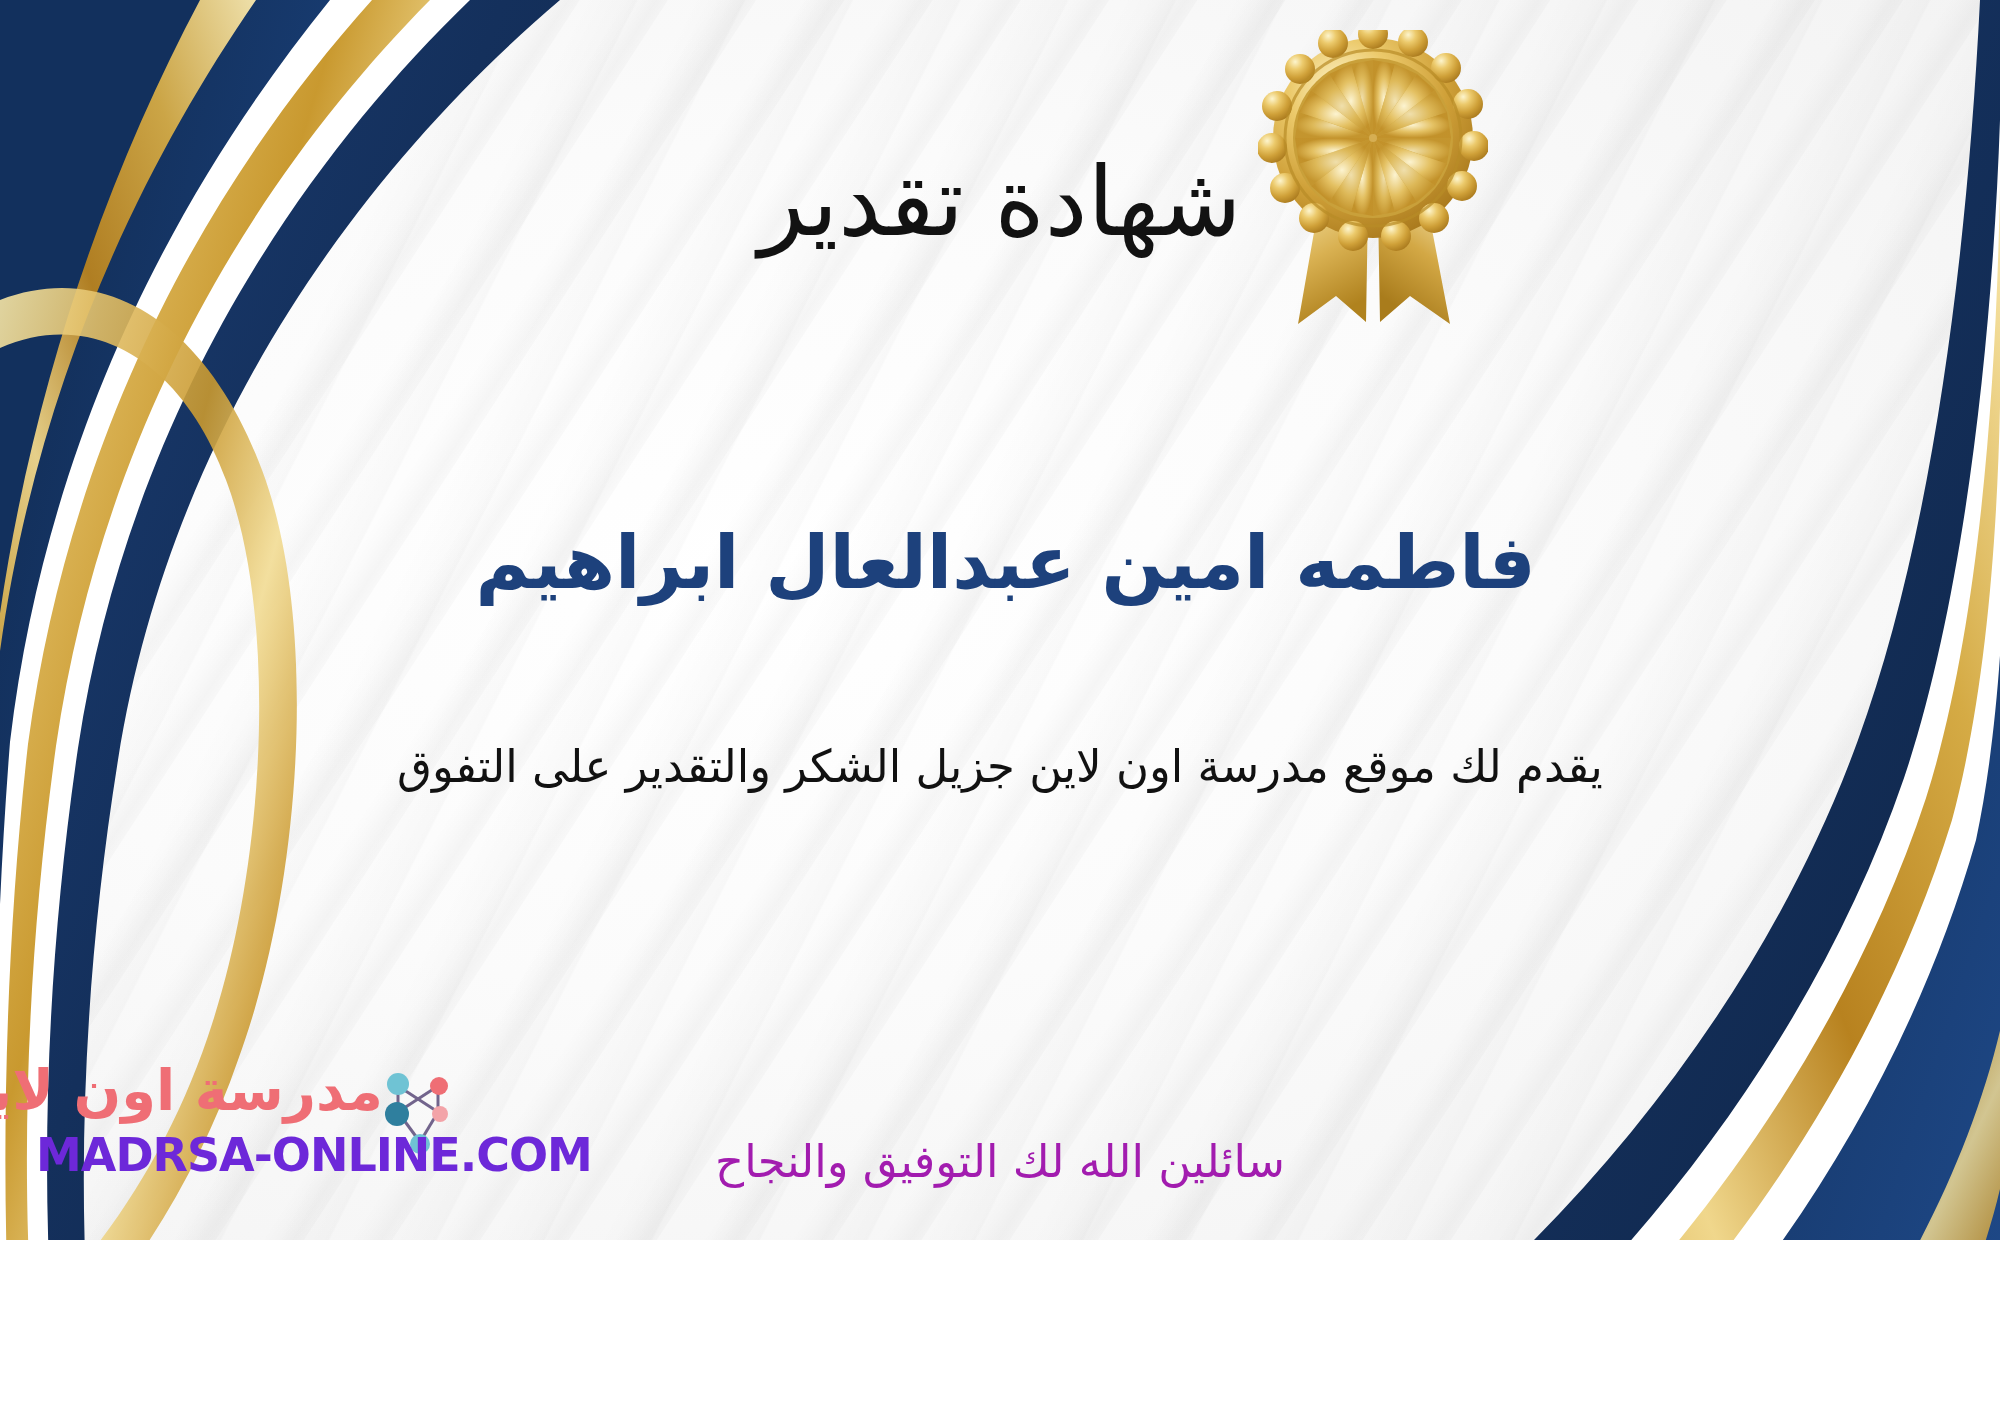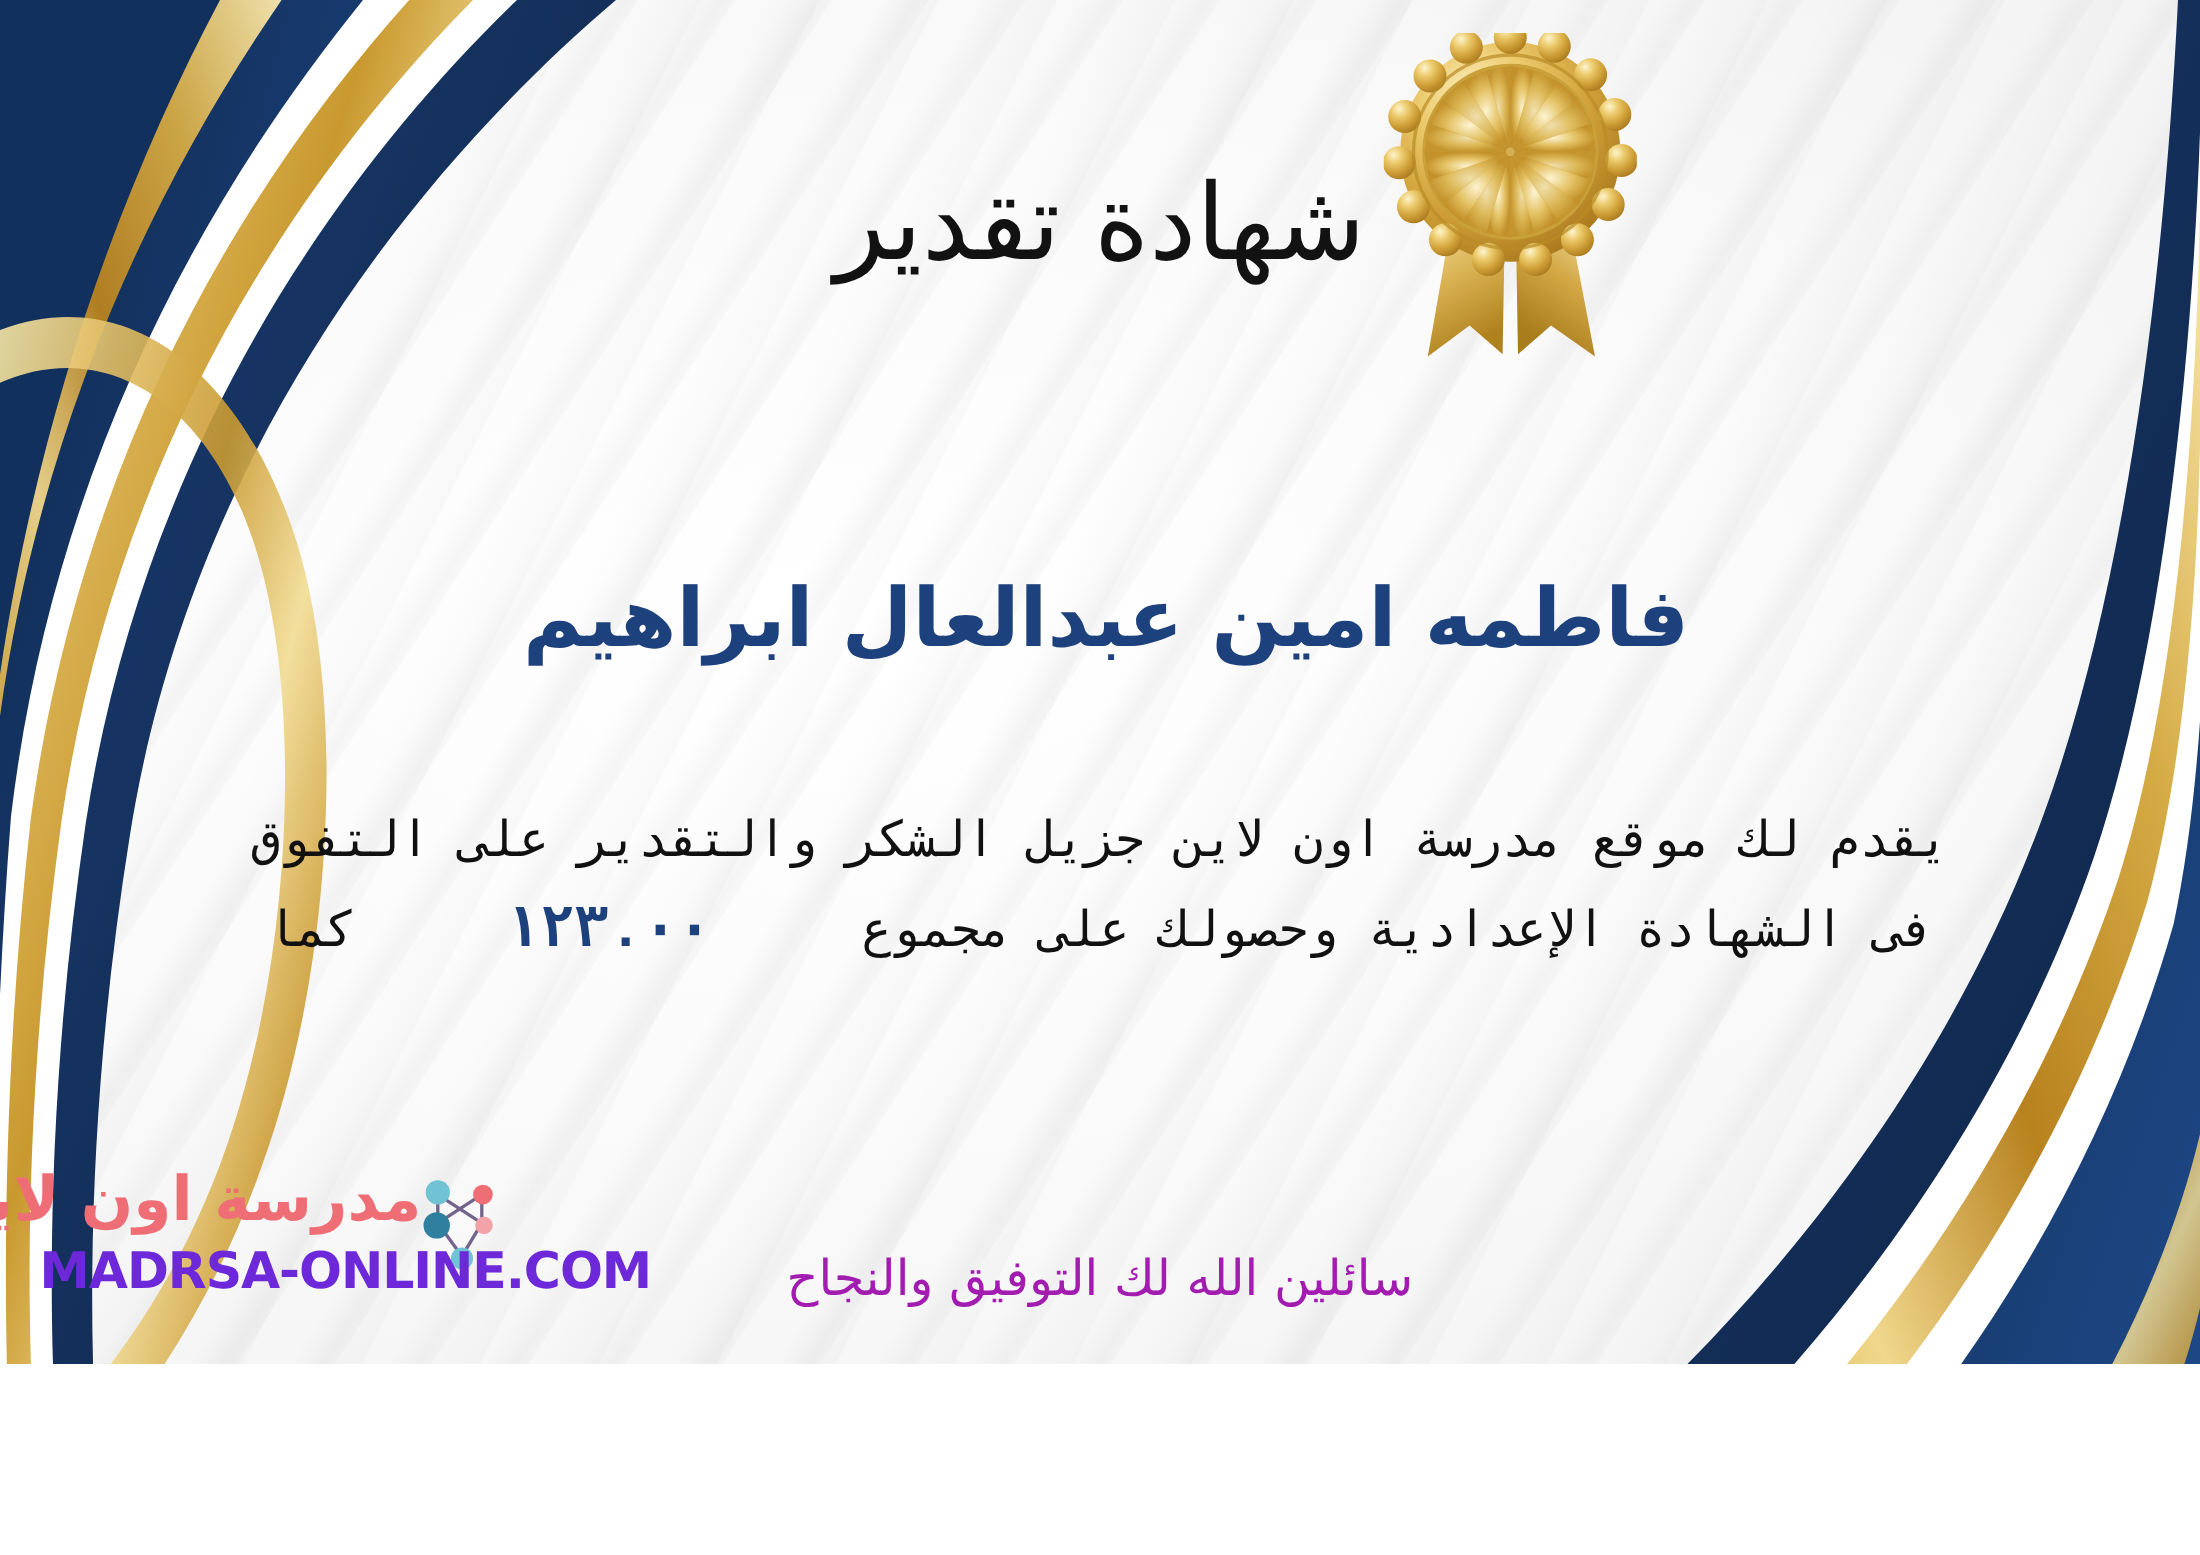--- a/index.html
+++ b/index.html
@@ -89,21 +89,20 @@
     top:730px; left:-90px; right:-90px;
     direction:rtl;
   }
   .body-line {
     font-size:45px;
     color:#111111;
     line-height:1.65;
     letter-spacing:0px;
     white-space:nowrap;
     direction:rtl;
-    font-family:Liberation Mono, monospace;
   }
   .grade-value {
     color:#1d417c;
     font-weight:700;
     font-size:52px;
     padding:0 18px;
     display:inline-block;
   }
   .sp-wide { display:inline-block; width:64px; }
 
@@ -349,27 +348,20 @@
 
   <div class="content">
 
     <div class="cert-title">شهادة تقدير</div>
 
     <div class="student-name">فاطمه امين عبدالعال ابراهيم</div>
 
     <div class="body-block">
       <div class="body-line">يقدم لك موقع مدرسة اون لاين جزيل الشكر  والتقدير على التفوق</div>
 
-      <div class="body-line">
-        <span>فى الشهادة الإعدادية وحصولك على مجموع</span>
-        <span class="sp-wide"></span>
-        <span class="grade-value">١٢٣.٠٠</span>
-        <span class="sp-wide"></span>
-        <span>كما</span>
-      </div>
 
     </div>
 
     <div class="closing-line">سائلين الله لك التوفيق  والنجاح</div>
   </div>
 
   <div class="logo">
     <svg class="logo-mark" viewBox="0 0 78 92">
       <g stroke="#5b4b7a" stroke-width="3" fill="none" opacity="0.85">
         <line x1="18" y1="20" x2="58" y2="46"></line>

